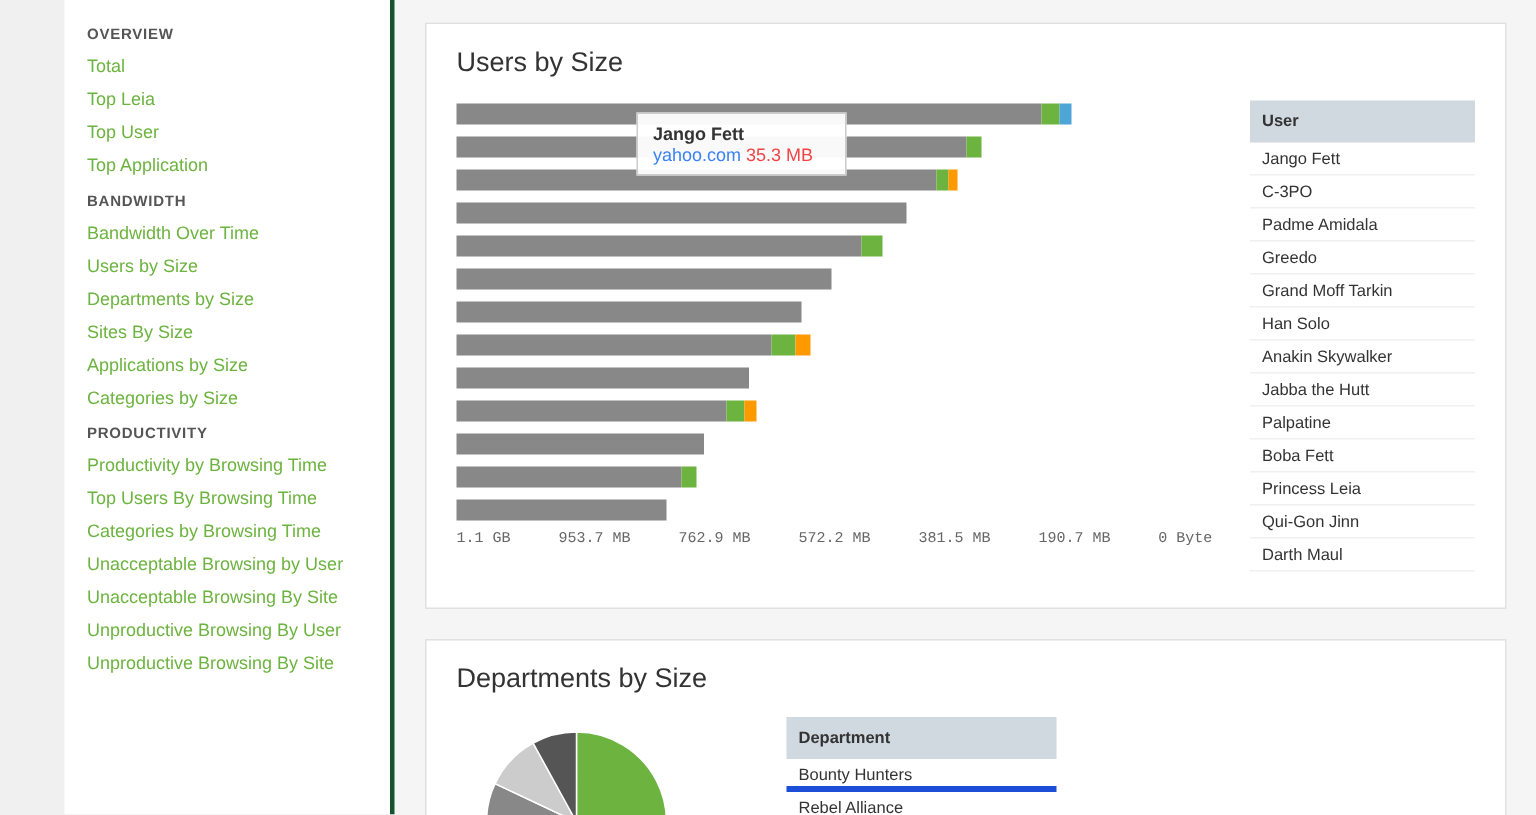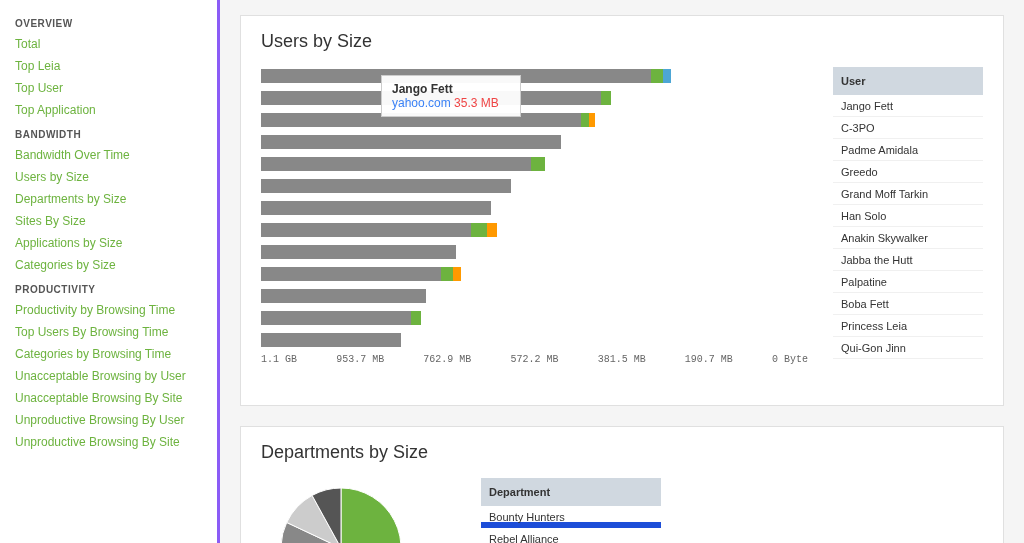--- a/index.html
+++ b/index.html
@@ -3,23 +3,24 @@
   <meta charset="utf-8">
   <style>
     * { box-sizing: border-box; margin: 0; padding: 0; }
     body { font-family: Arial, sans-serif; font-size: 12px; background: #f0f0f0; display: flex; height: 543px; overflow: hidden; }
 
     
     #sidebar {
       width: 220px;
       min-width: 220px;
       background: #fff;
-      border-right: 3px solid #8b5cf6;
+      border-right: 3px solid #14532d;
       overflow-y: auto;
       padding: 10px 0;
+      margin-left: 43px;
     }
     .sidebar-section-header {
       font-size: 10px;
       font-weight: bold;
       color: #555;
       padding: 8px 15px 4px 15px;
       letter-spacing: 0.5px;
     }
     .sidebar-item {
       padding: 4px 15px;
@@ -142,21 +143,21 @@
       height: 140px;
       position: relative;
     }
     .dept-legend {
       width: 180px;
     }
     .dept-legend-item {
       padding: 2px 8px;
       font-size: 11px;
       color: #333;
-      border-bottom: 6px solid #1d4ed8;
+      border-bottom: 4px solid #1d4ed8;
       height: 22px;
       line-height: 18px;
     }
   </style>
 </head>
 <body>
 
 <nav id="sidebar">
     <div class="sidebar-section-header">OVERVIEW</div>
     <div class="sidebar-item">Total</div>
@@ -285,20 +286,21 @@
             <div class="legend-item">Padme Amidala</div>
             <div class="legend-item">Greedo</div>
             <div class="legend-item">Grand Moff Tarkin</div>
             <div class="legend-item">Han Solo</div>
             <div class="legend-item">Anakin Skywalker</div>
             <div class="legend-item">Jabba the Hutt</div>
             <div class="legend-item">Palpatine</div>
             <div class="legend-item">Boba Fett</div>
             <div class="legend-item">Princess Leia</div>
             <div class="legend-item">Qui-Gon Jinn</div>
+            <div class="legend-item">Darth Maul</div>
           </div>
       </div>
     </div>
   </section>
 
   <section class="chart-section">
     <div class="chart-title">Departments by Size</div>
     <div class="dept-chart-container">
       <div class="pie-area">
         <svg width="180" height="140" viewBox="0 0 180 140" id="pie-svg">

